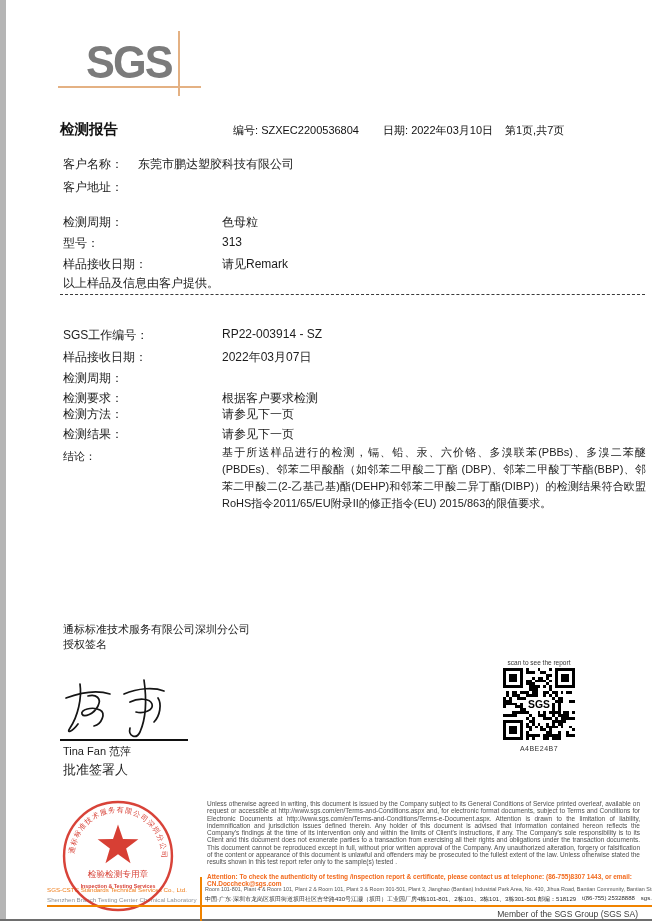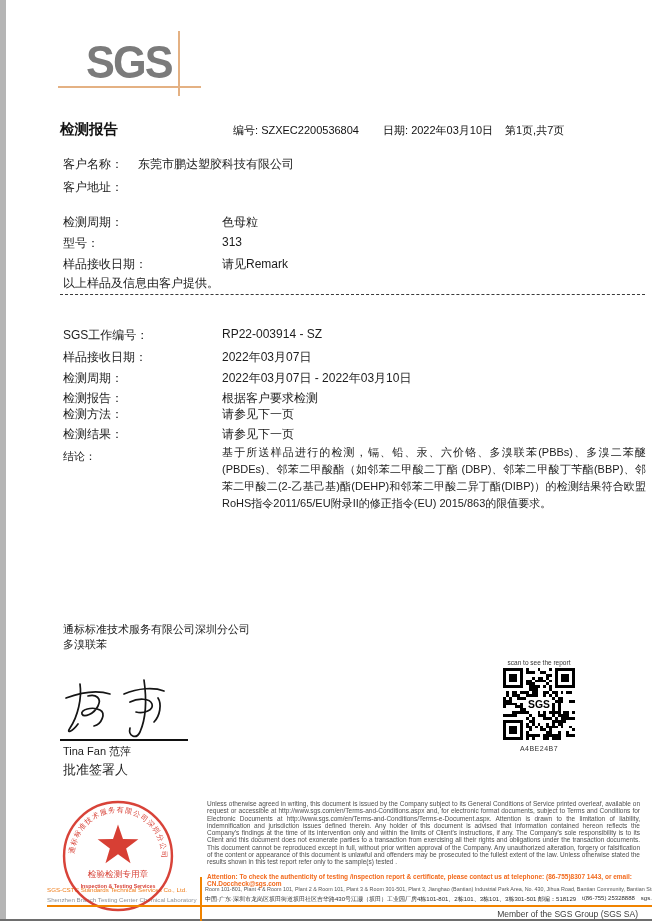--- a/index.html
+++ b/index.html
@@ -101,40 +101,39 @@
 <div class="row" style="top:327px">
   <span class="lbl">SGS工作编号：</span>
   <span class="val">RP22-003914 - SZ</span>
 </div>
 <div class="row" style="top:349px">
   <span class="lbl">样品接收日期：</span>
   <span class="val">2022年03月07日</span>
 </div>
 <div class="row" style="top:370px">
   <span class="lbl">检测周期：</span>
-  <span class="val">2022年03月07日 - 2022年03月10日</span>
 </div>
 <div class="row" style="top:390px">
-  <span class="lbl">检测报告：</span>
+  <span class="lbl">检测要求：</span>
   <span class="val">根据客户要求检测</span>
 </div>
 <div class="row" style="top:406px">
   <span class="lbl">检测方法：</span>
   <span class="val">请参见下一页</span>
 </div>
 <div class="row" style="top:426px">
   <span class="lbl">检测结果：</span>
   <span class="val">请参见下一页</span>
 </div>
 
 <div class="abs conclusion-lbl">结论：</div>
 <div class="abs conclusion">基于所送样品进行的检测，镉、铅、汞、六价铬、多溴联苯(PBBs)、多溴二苯醚(PBDEs)、邻苯二甲酸酯（如邻苯二甲酸二丁酯 (DBP)、邻苯二甲酸丁苄酯(BBP)、邻苯二甲酸二(2-乙基己基)酯(DEHP)和邻苯二甲酸二异丁酯(DIBP)）的检测结果符合欧盟RoHS指令2011/65/EU附录II的修正指令(EU) 2015/863的限值要求。</div>
 
 <div class="abs sig-company">通标标准技术服务有限公司深圳分公司</div>
-<div class="abs sig-auth">多溴联苯</div>
+<div class="abs sig-auth">授权签名</div>
 <svg class="abs sig-svg" width="150" height="70" viewBox="0 0 150 70">
   <g fill="none" stroke="#151515" stroke-width="1.7" stroke-linecap="round" stroke-linejoin="round">
     <path d="M8,26 C24,20 40,18 52,22"></path>
     <path d="M22,12 C24,26 20,44 12,56 C8,62 14,60 20,52"></path>
     <path d="M30,24 C38,22 44,26 40,34 C36,42 26,46 24,42 C22,38 34,34 42,38 C48,41 44,52 36,54"></path>
     <path d="M66,22 C80,16 96,15 106,19"></path>
     <path d="M86,8 C88,22 89,44 82,60 C78,68 70,64 72,56"></path>
     <path d="M72,30 C80,26 92,26 94,32 C96,38 86,42 78,40"></path>
     <path d="M100,26 C104,32 102,44 96,50"></path>
   </g>

